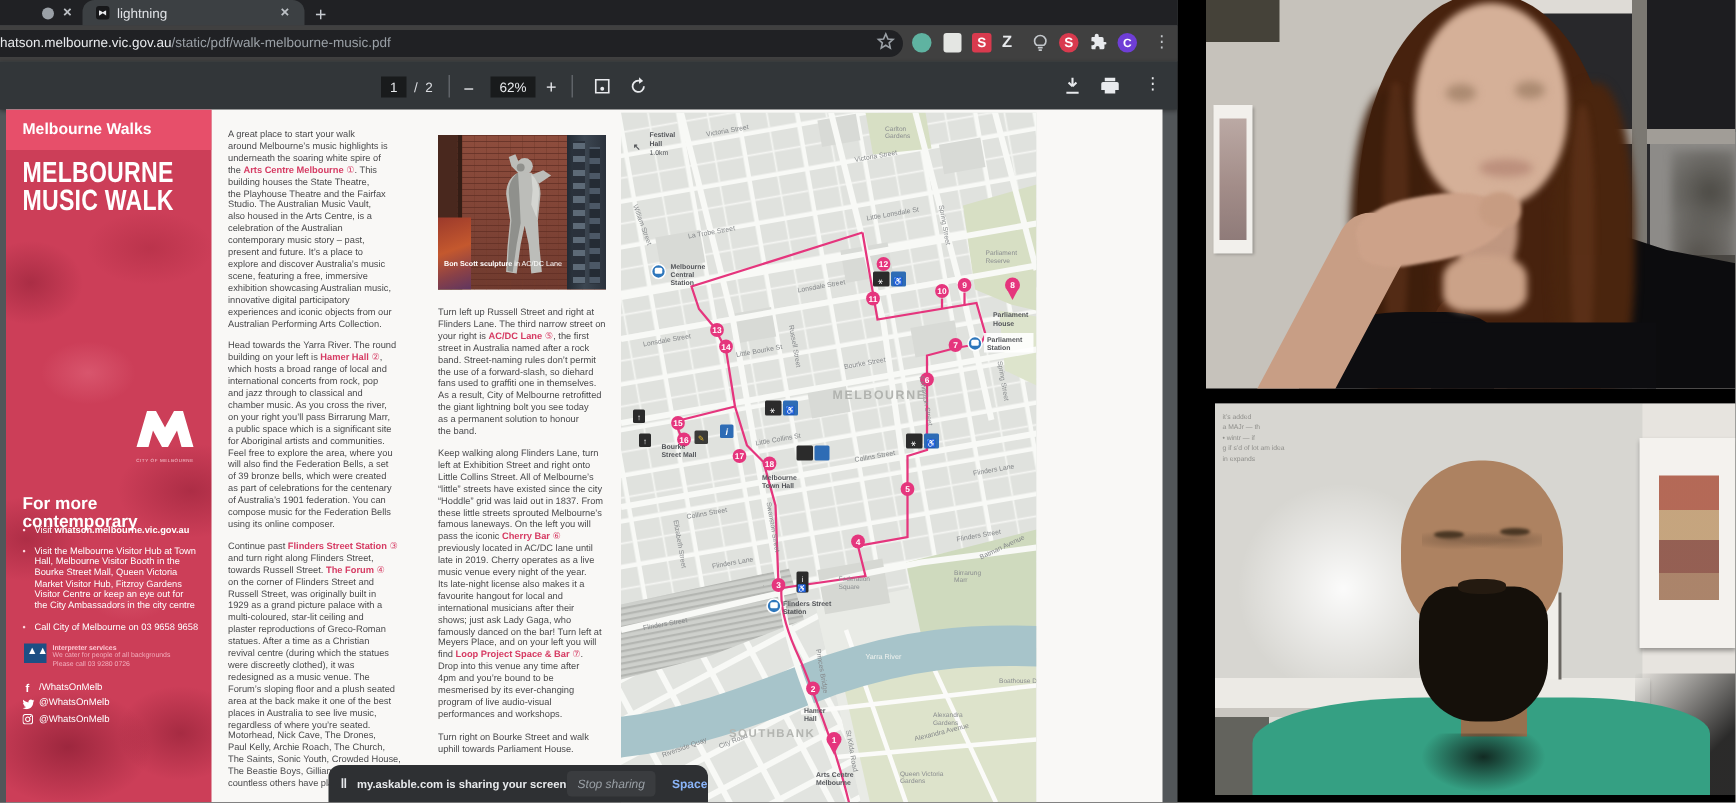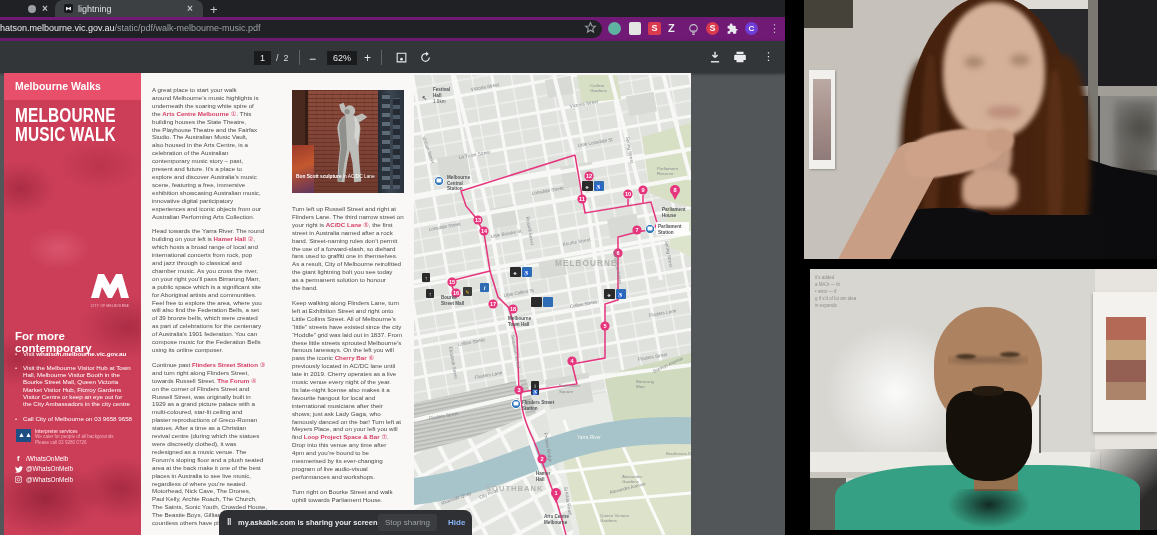--- a/index.html
+++ b/index.html
@@ -15,21 +15,21 @@
     <div class="abs" style="left:42px;top:3px;color:#bdc1c6;font-size:10px;font-weight:700;">×</div>
 
     <div class="abs" style="left:55px;top:0;width:148px;height:17px;background:#3c4043;border-radius:8px 8px 0 0;"></div>
     <div class="abs" style="left:64px;top:4px;width:9px;height:9px;background:#17181a;border-radius:2px;"></div>
     <div class="abs" style="left:66px;top:6.5px;width:5px;height:4px;background:#e8eaed;clip-path:polygon(0 0,50% 40%,100% 0,100% 100%,50% 60%,0 100%);"></div>
     <div class="abs" style="left:78px;top:3.5px;color:#dfe1e5;font-size:9px;">lightning</div>
     <div class="abs" style="left:187px;top:3px;color:#bdc1c6;font-size:10px;font-weight:700;">×</div>
     <div class="abs" style="left:210px;top:2px;color:#c7cbd0;font-size:13px;font-weight:400;">+</div>
   </div>
 
-  <div class="abs" style="left:0;top:17px;width:833px;height:24px;background:#701a75;">
+  <div class="abs" style="left:0;top:17px;width:833px;height:24px;background:#404040;">
     <div class="abs" style="left:-20px;top:3px;width:622px;height:18px;background:#202124;border-radius:9px;"></div>
     <div class="abs" style="left:0;top:5.5px;font-size:9px;color:#e8eaed;white-space:nowrap;">hatson.melbourne.vic.gov.au<span style="color:#9aa0a6;">/static/pdf/walk-melbourne-music.pdf</span></div>
 
     <svg class="abs" style="left:584px;top:4px;" width="13" height="13" viewBox="0 0 24 24">
         <path fill="none" stroke="#9aa0a6" stroke-width="2" d="M12 3l2.7 6.2 6.3.5-4.8 4.3 1.4 6.4L12 17l-5.6 3.4 1.4-6.4L3 9.7l6.3-.5z"></path>
       </svg>
 
     <div class="abs" style="left:608px;top:5px;width:13px;height:13px;border-radius:50%;background:#5fb3a1;"></div>
     <div class="abs" style="left:629px;top:5px;width:12px;height:13px;background:#e4e6e3;border-radius:2px;"></div>
     <div class="abs" style="left:648px;top:5px;width:13px;height:13px;background:#d93a4e;border-radius:2px;color:#fff;font-size:9px;font-weight:700;text-align:center;line-height:13px;">S</div>
@@ -69,21 +69,21 @@
     <svg class="abs" style="left:708px;top:9px;" width="14" height="14" viewBox="0 0 24 24">
         <path fill="#e8eaed" d="M12 3v10m0 0l-4.5-4.5M12 13l4.5-4.5" stroke="#e8eaed" stroke-width="2.4"></path>
         <path fill="#e8eaed" d="M5 19h14v2.4H5z"></path>
       </svg>
     <svg class="abs" style="left:733px;top:9px;" width="14" height="14" viewBox="0 0 24 24">
         <path fill="#e8eaed" d="M6 3h12v4H6zM4 8h16a2 2 0 0 1 2 2v7h-4v4H6v-4H2v-7a2 2 0 0 1 2-2zm4 9h8v4H8z"></path>
       </svg>
     <div class="abs" style="left:763px;top:8px;color:#e8eaed;font-size:11px;line-height:15px;">⋮</div>
   </div>
 
-  <div class="abs" id="page" style="left:4px;top:73px;width:687px;height:462px;background:#f9f8f6;overflow:hidden;">
+  <div class="abs" id="page" style="left:4px;top:73px;width:771px;height:462px;background:#f9f8f6;overflow:hidden;">
 
     <div class="abs" id="redpanel" style="left:0;top:0;width:137px;height:462px;background:#cc3e58;overflow:hidden;">
       <div class="abs" style="left:0;top:0;width:137px;height:462px;
         background:
          radial-gradient(ellipse 50px 40px at 12% 25%, rgba(115,18,38,.38), rgba(0,0,0,0) 70%),
          radial-gradient(ellipse 60px 35px at 70% 20%, rgba(150,30,50,.32), rgba(0,0,0,0) 70%),
          radial-gradient(ellipse 45px 30px at 40% 38%, rgba(235,120,140,.4), rgba(0,0,0,0) 70%),
          radial-gradient(ellipse 70px 45px at 90% 55%, rgba(125,20,42,.4), rgba(0,0,0,0) 70%),
          radial-gradient(ellipse 55px 40px at 10% 62%, rgba(130,22,44,.4), rgba(0,0,0,0) 70%),
          radial-gradient(ellipse 80px 55px at 30% 92%, rgba(110,16,36,.5), rgba(0,0,0,0) 70%),
@@ -539,22 +539,22 @@
       <text x="163" y="364" fill="#f2f4f0" font-size="4.8">Yarra River</text>
       <text x="141" y="191" fill="#b1b3af" font-size="8.2" font-weight="bold" letter-spacing="1.1">MELBOURNE</text>
       <text x="72" y="416" fill="#b3b5b1" font-size="7.6" font-weight="bold" letter-spacing="1">SOUTHBANK</text>
     </svg>
     </div>
   </div>
 
   <div class="abs" style="left:219px;top:510px;width:253px;height:25px;background:#2e3033;border-radius:8px 8px 0 0;">
     <div class="abs" style="left:8px;top:7px;color:#e8eaed;font-size:9px;font-weight:700;">‖</div>
     <div class="abs" style="left:19px;top:8px;color:#e8eaed;font-size:7.5px;font-weight:700;">my.askable.com is sharing your screen.</div>
-    <div class="abs" style="left:159px;top:4px;width:59px;height:17px;background:#3a3c3f;border-radius:3px;color:#9aa0a6;font-size:8px;text-align:center;line-height:17px;">Stop sharing</div>
-    <div class="abs" style="left:229px;top:8px;color:#8ab4f8;font-size:8px;font-weight:700;">Hide</div>
+    <div class="abs" style="left:159px;top:4px;width:59px;height:17px;background:#3a3c3f;border-radius:3px;color:#9aa0a6;font-size:8px;text-align:center;line-height:17px;font-style:italic;">Stop sharing</div>
+    <div class="abs" style="left:229px;top:8px;color:#8ab4f8;font-size:8px;font-weight:700;">Space</div>
   </div>
 </div>
 
 <div class="abs" id="video1" style="left:804px;top:0;width:353px;height:259px;background:#c6c2bb;overflow:hidden;">
 
   <div class="abs" style="left:0;top:0;width:49px;height:28px;background:#454239;"></div>
 
   <div class="abs" style="left:5px;top:70px;width:26px;height:99px;background:#f2f0ec;box-shadow:1px 1px 2px rgba(0,0,0,.25);"></div>
   <div class="abs" style="left:9px;top:79px;width:18px;height:81px;background:linear-gradient(180deg,#bba9a4,#a38d89 55%,#8f7b79);"></div>
 

